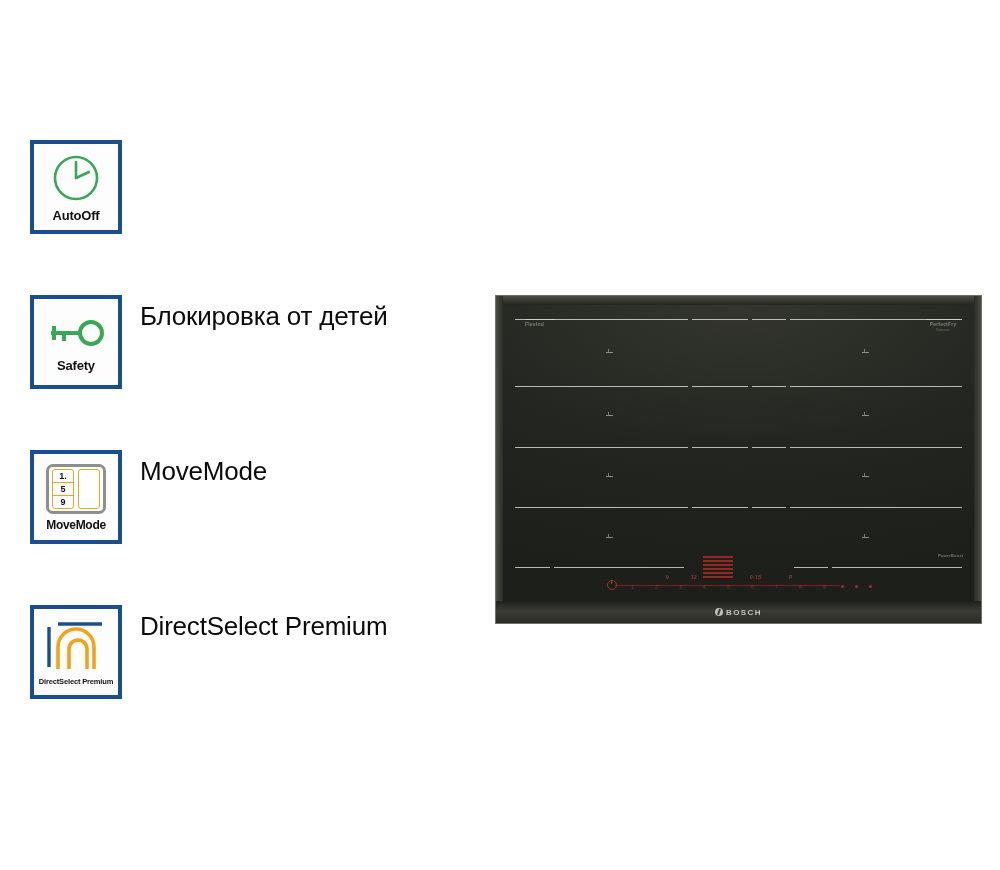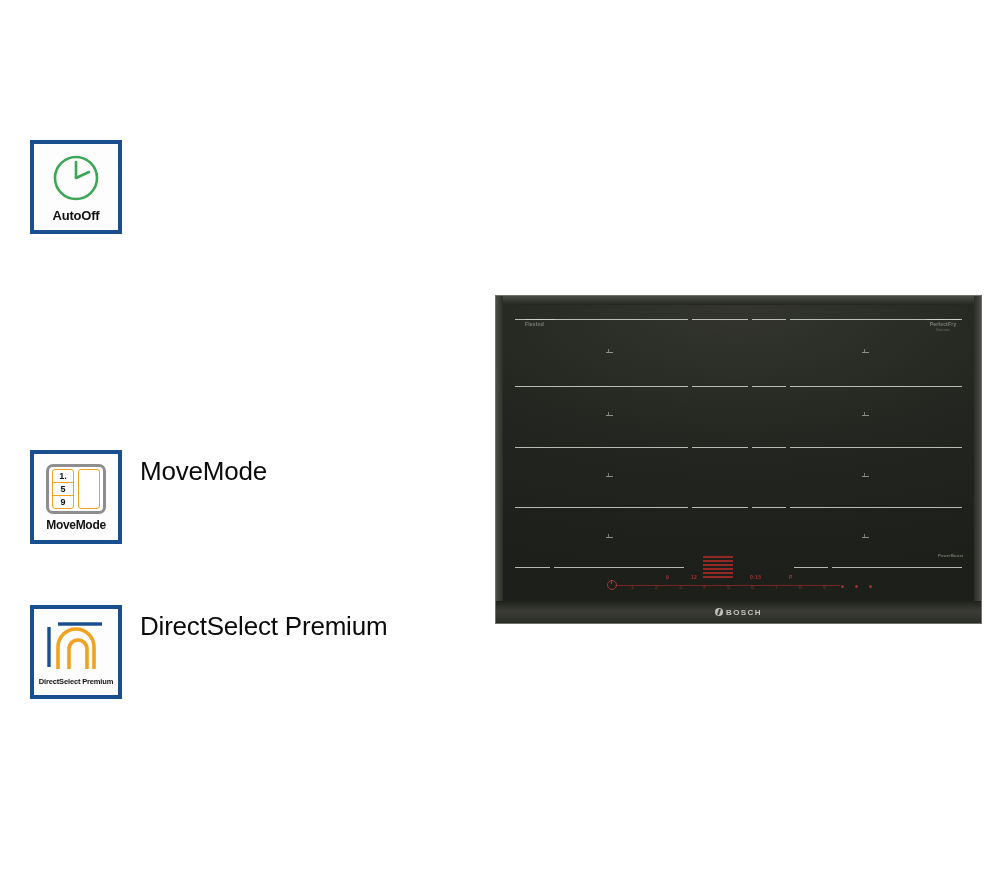--- a/index.html
+++ b/index.html
@@ -322,20 +322,34 @@
             <line x1="25" y1="25" x2="25" y2="9" stroke="#3aa757" stroke-width="2.6" stroke-linecap="round"></line>
             <line x1="25" y1="25" x2="38" y2="19" stroke="#3aa757" stroke-width="2.6" stroke-linecap="round"></line>
           </svg>
         </div>
         <div class="badge-caption cap-lg">AutoOff</div>
       </div>
     </div>
   </div>
 
   <div class="feature-row r1">
+    <div class="badge">
+      <div class="badge-inner">
+        <div class="badge-art">
+          <svg width="62" height="40" viewBox="0 0 62 40">
+            <circle cx="46" cy="20" r="11" fill="none" stroke="#3aa757" stroke-width="4"></circle>
+            <line x1="6" y1="20" x2="35" y2="20" stroke="#3aa757" stroke-width="4" stroke-linecap="butt"></line>
+            <line x1="9" y1="13" x2="9" y2="27" stroke="#3aa757" stroke-width="4" stroke-linecap="butt"></line>
+            <line x1="19" y1="20" x2="19" y2="28" stroke="#3aa757" stroke-width="4" stroke-linecap="butt"></line>
+          </svg>
+        </div>
+        <div class="badge-caption cap-lg">Safety</div>
+      </div>
+    </div>
+    <div class="feature-label">Блокировка от детей</div>
   </div>
 
   <div class="feature-row r2">
     <div class="badge">
       <div class="badge-inner">
         <div class="badge-art">
           <div class="mm-frame">
             <div class="mm-tile left">
               <div class="mm-cell">1.</div>
               <div class="mm-cell">5</div>

